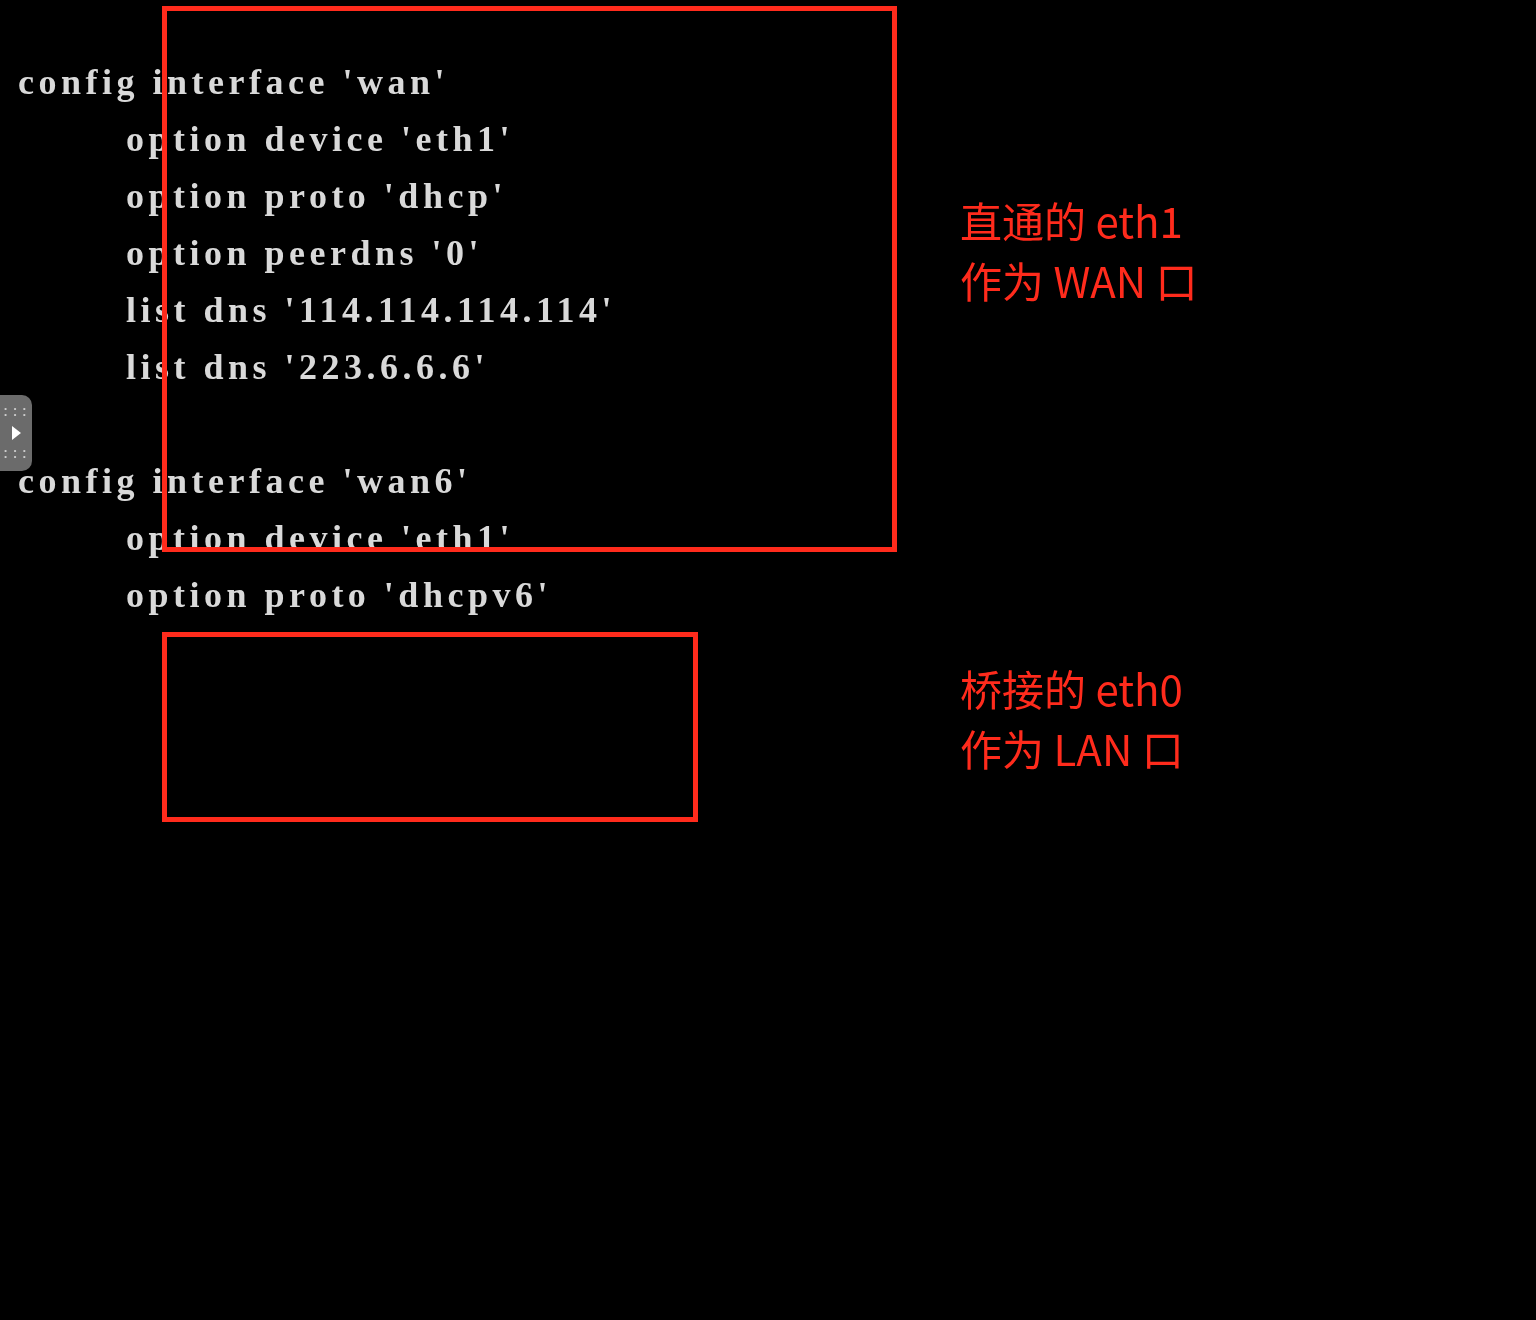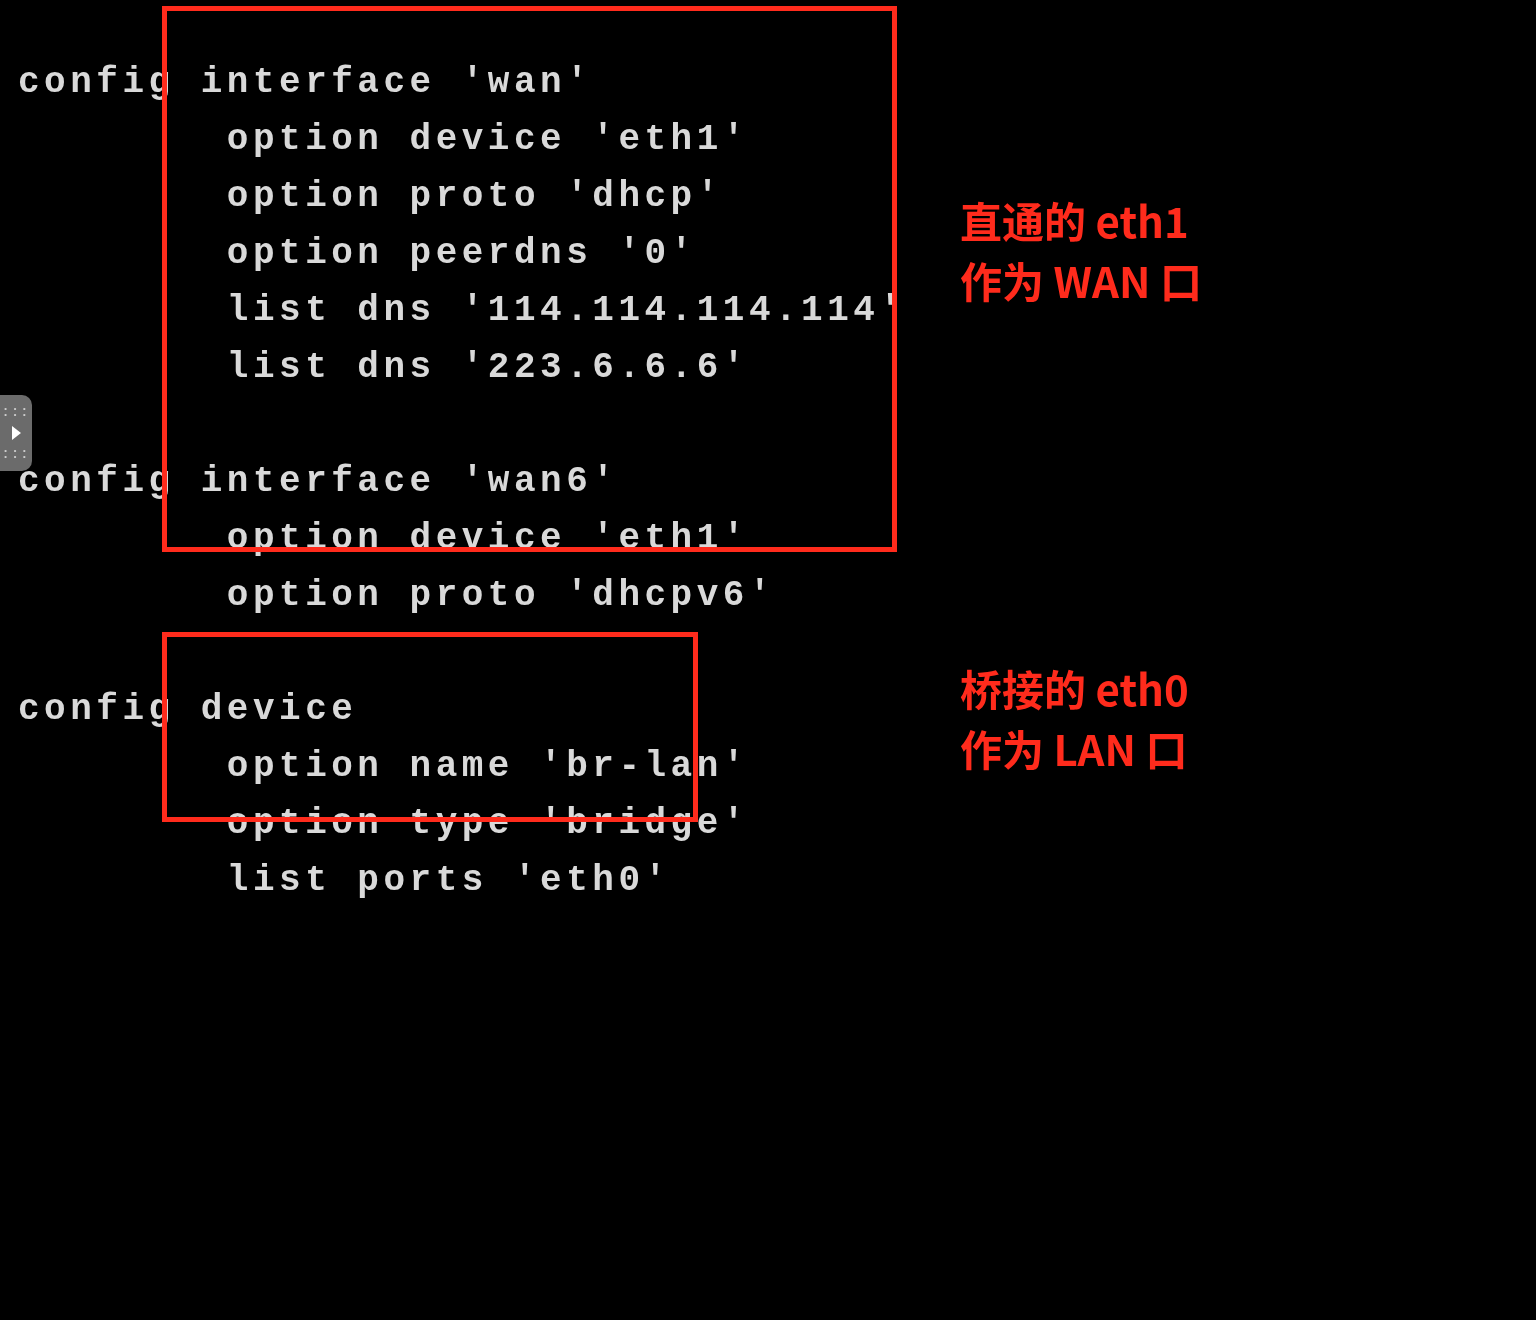--- a/index.html
+++ b/index.html
@@ -10,21 +10,21 @@
     background: #000;
     overflow: hidden;
   }
   body {
     position: relative;
   }
   .term {
     position: absolute;
     left: 0;
     top: 0;
-    font-family: Liberation Mono, monospace;
+    font-family: Liberation Serif, serif;
     font-weight: bold;
     font-size: 36px;
     line-height: 57px;
     color: #d9d9d9;
     letter-spacing: 4.5px;
     white-space: pre;
     padding-top: 18px;
     padding-left: 18px;
   }
   .redbox {
@@ -33,21 +33,21 @@
     box-sizing: border-box;
     background: transparent;
     pointer-events: none;
   }
   .annot {
     position: absolute;
     color: #ff2b1c;
     font-family: "PingFang SC", "Microsoft YaHei", "Noto Sans CJK SC", sans-serif;
     font-size: 42px;
     line-height: 60px;
-    font-weight: 700;
+    font-weight: 400;
     white-space: pre-line;
   }
   .handle {
     position: absolute;
     left: 0;
     top: 395px;
     width: 32px;
     height: 76px;
     background: #6b6b6b;
     border-radius: 0 10px 10px 0;
@@ -86,25 +86,20 @@
         option device 'eth1'
         option proto 'dhcp'
         option peerdns '0'
         list dns '114.114.114.114'
         list dns '223.6.6.6'
 
 config interface 'wan6'
         option device 'eth1'
         option proto 'dhcpv6'
 </span>
-<span>config device
-        option name 'br-lan'
-        option type 'bridge'
-        list ports 'eth0'
-</span>
 </pre>
 
 <div id="box-wan" class="redbox"></div>
 <div id="box-dev" class="redbox"></div>
 
 <div id="annot-wan" class="annot">直通的 eth1
 作为 WAN 口</div>
 <div id="annot-lan" class="annot">桥接的 eth0
 作为 LAN 口</div>
 

